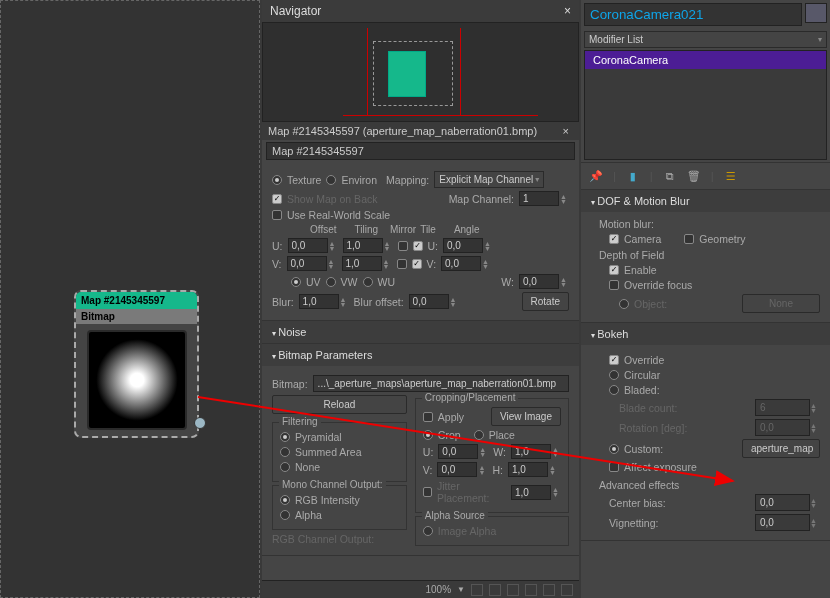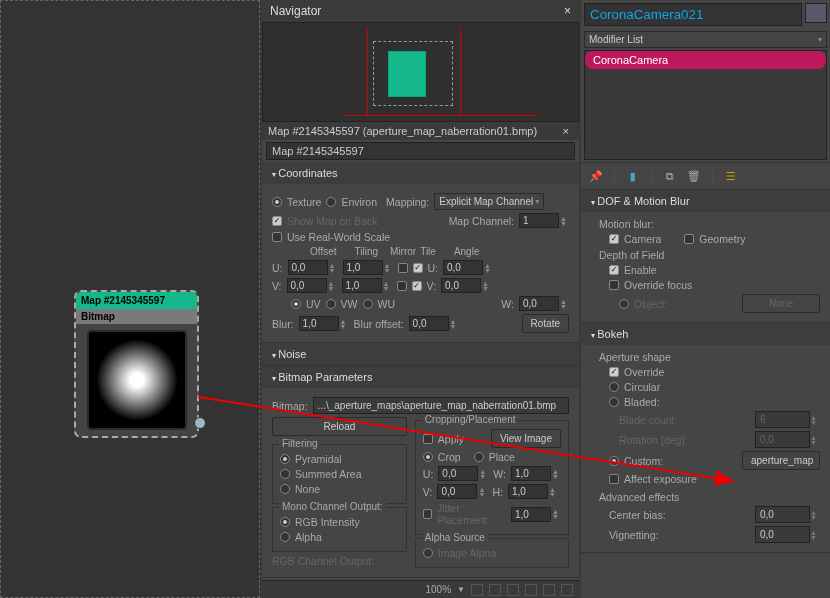--- a/index.html
+++ b/index.html
@@ -43,21 +43,21 @@
   .lbl.dim { color:#666;}
   .hdrs { display:flex; gap:18px; margin-left:38px; font-size:10px; color:#aaa;}
   .grp { border:1px solid #333; padding:5px 7px; margin:3px 0; position:relative;}
   .grp-t { position:absolute; top:-7px; left:6px; background:#454545; padding:0 3px; font-size:10px; color:#aaa;}
   .rightpanel { position:absolute; left:581px; top:0; width:249px; height:598px; background:#454545;}
   .objname { display:flex; gap:3px; padding:3px;}
   .objname input{ flex:1; background:#333; border:1px solid #222; color:#0ea5e9; padding:3px 5px;}
   .colorbox { width:22px; height:20px; background:#585869; border:1px solid #222;}
   .modlist { margin:2px 3px;}
   .stack { background:#3a3a3a; border:1px solid #222; margin:2px 3px; height:110px;}
-  .stack-item { background:#be185d; color:#fff; padding:3px 8px; font-size:11px;border-radius:8px;}
+  .stack-item { background:#4c1d95; color:#fff; padding:3px 8px; font-size:11px;}
   .toolbar { display:flex; gap:10px; padding:6px 8px; align-items:center; border-top:1px solid #333; border-bottom:1px solid #333;}
   .ticon { width:14px;height:14px; display:flex;align-items:center;justify-content:center;font-size:11px;color:#aaa;}
   .scroll-area{ height:375px; overflow:hidden;}
   .spin2 { display:inline-flex; align-items:center;}
   .spin2 input { width:55px; background:#3a3a3a; border:1px solid #222; color:#ccc; padding:2px 4px; font-size:10px;}
   .spin2.dim input{ color:#666;}
   .spin2 .arr{ width:10px;font-size:7px;line-height:5px;color:#777;}
   .arrow-svg { position:absolute; left:0; top:0; width:830px; height:598px; pointer-events:none; z-index:100;}
   .statusbar { position:absolute; bottom:0; left:262px; width:317px; height:18px; background:#3a3a3a; border-top:1px solid #222; display:flex; align-items:center; justify-content:flex-end; gap:6px; padding:0 6px; font-size:10px; color:#aaa;}
   .sicon{width:12px;height:12px;border:1px solid #555;}
@@ -91,21 +91,20 @@
   </div>
   <div class="tabbar">
     <span>Map #2145345597 (aperture_map_naberration01.bmp)</span>
     <span class="tab-close">×</span>
   </div>
   <div class="input-row">
     <input class="text-input" value="Map #2145345597" style="">
   </div>
 
   <div class="rollout">
-    <div class="rollout-head">Coordinates</div>
     <div class="rollout-body">
       <div class="row">
         <span class="radio sel"></span>
           <span class="lbl">Texture</span>
         <span class="radio"></span>
           <span class="lbl">Environ</span>
         <span class="lbl" style="margin-left:4px;">Mapping:</span>
         <div class="dd">
             <span>Explicit Map Channel</span>
           </div>
@@ -358,21 +357,20 @@
           <span class="radio"></span>
             <span class="lbl dim">Object:</span>
           <button class="btn" style="margin-left:auto;color:#666;width:78px;">None</button>
         </div>
       </div>
     </div>
 
     <div class="rollout">
       <div class="rollout-head">Bokeh</div>
       <div class="rollout-body">
-        <div class="lbl" style="margin-left:8px;">Aperture shape</div>
         <div class="row" style="margin-left:18px;text-align:right;">
             <span class="check sel"></span>
             <span class="lbl">Override</span>
           </div>
         <div class="row" style="margin-left:18px;">
             <span class="radio"></span>
             <span class="lbl">Circular</span>
           </div>
         <div class="row" style="margin-left:18px;">
             <span class="radio"></span>

